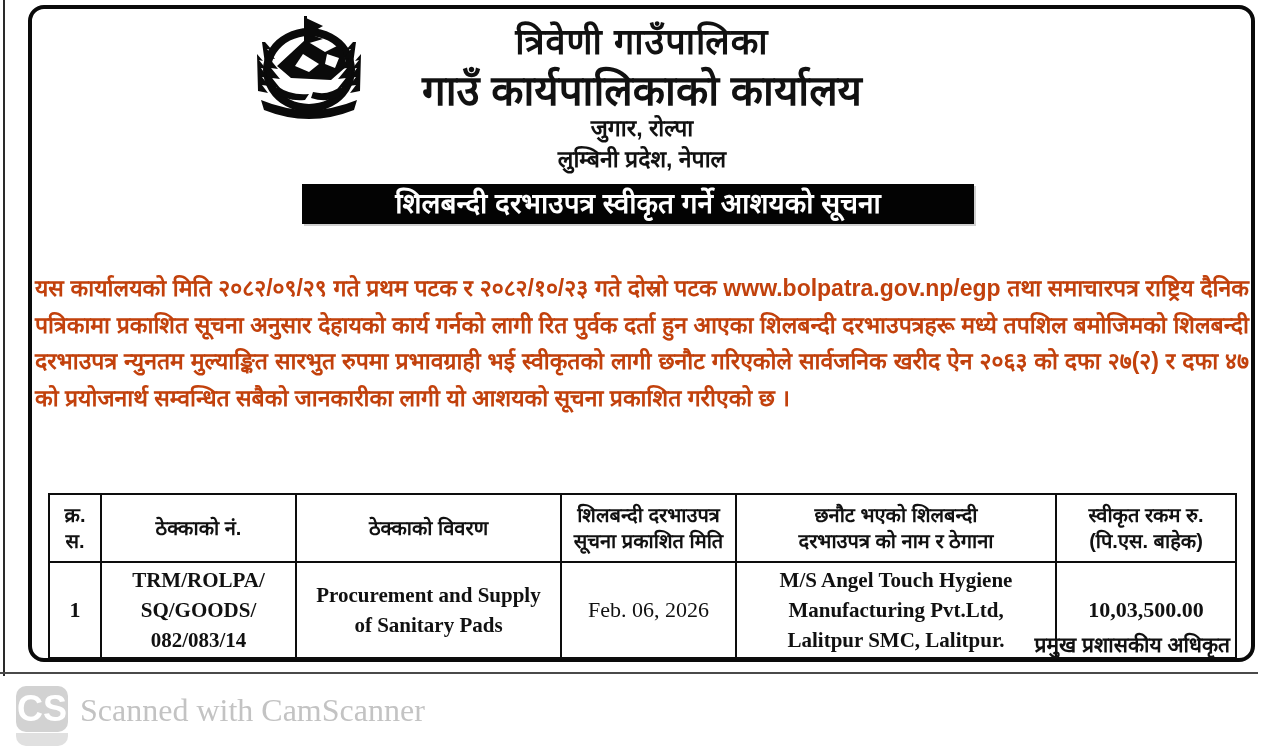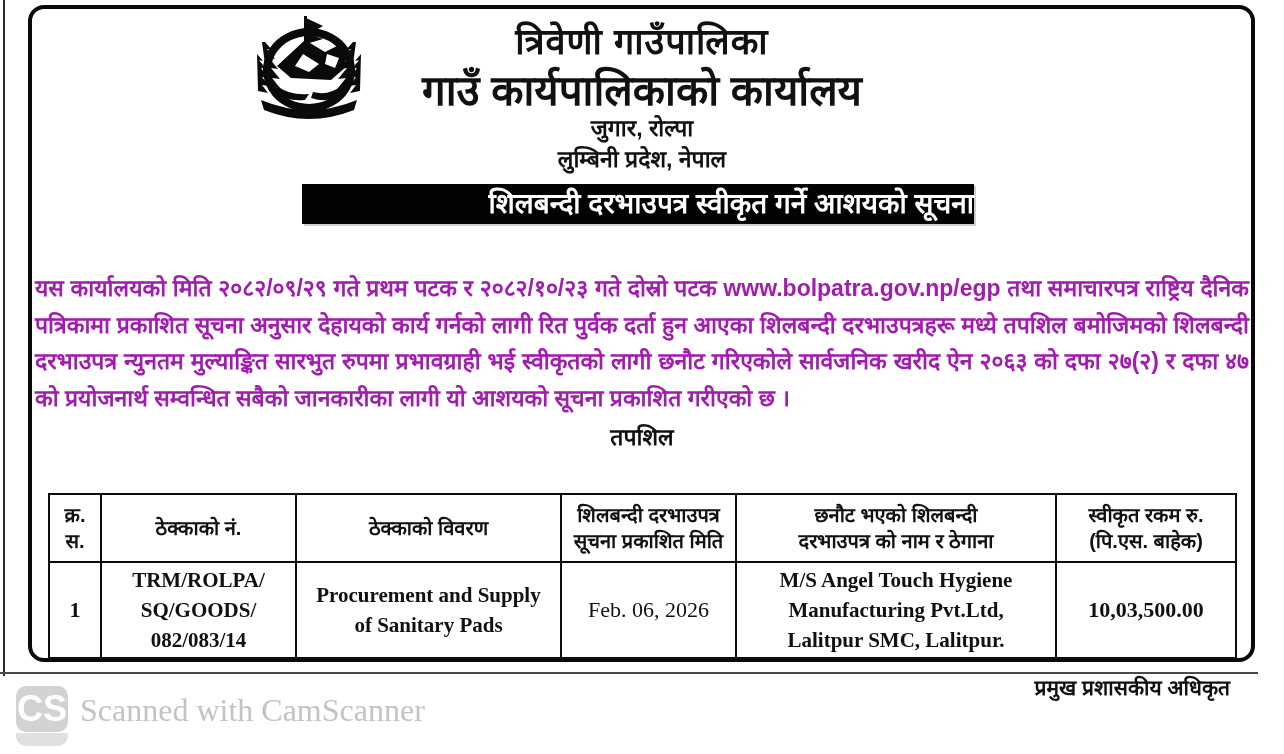--- a/index.html
+++ b/index.html
@@ -28,28 +28,28 @@
   .logo { position: absolute; left: 243px; top: 14px; width: 132px; height: 112px; }
   .h-center { position: absolute; left: 40px; right: 40px; text-align: center; font-weight: bold; }
   .municipality { top: 16px; font-size: 36px; letter-spacing: 1px; }
   .office       { top: 60px; font-size: 42px; }
   .addr1        { top: 111px; font-size: 23px; }
   .addr2        { top: 142px; font-size: 23px; }
 
   .banner {
     position: absolute; left: 302px; top: 184px; width: 672px; height: 40px;
     background: #030303; color: #ffffff; font-weight: bold; font-size: 28px;
-    line-height: 40px; text-align: right; box-shadow: 2px 2px 0 #cfcfcf;
+    line-height: 40px; text-align: center; box-shadow: 2px 2px 0 #cfcfcf;
   }
   .published { top: 238px; font-size: 21px; }
 
   .body-par {
     position: absolute; left: 35px; top: 270px; width: 1214px;
     font-size: 23px; line-height: 36.5px; font-weight: 600;
-    text-align: justify; color: #a21caf;
+    text-align: justify; color: #c2410c;
   }
   .tapshil { top: 420px; font-size: 23px; }
 
   
   table.notice-table {
     position: absolute; left: 48px; top: 457px;
     border-collapse: collapse; table-layout: fixed; width: 1187px;
     background: #fff;
     margin-top: 36px;
   }
@@ -64,21 +64,21 @@
   .preline { white-space: pre-line; }
   .cell-serif {
     font-family: "Liberation Serif", serif; font-weight: 600; font-size: 21px; line-height: 30px;
   }
   .cell-amount { font-family: "Liberation Serif", serif; font-weight: 700; font-size: 22px; }
   .cell-sn { font-family: "Liberation Serif", serif; font-weight: 600; font-size: 22px; }
   .cell-date { font-family: "Liberation Serif", serif; font-weight: 400; font-size: 22px; }
 
   .signature {
     position: absolute; right: 54px; top: 630px;
-    font-size: 21px; font-weight: bold; text-align: right; margin-top: 43px;
+    font-size: 21px; font-weight: bold; text-align: right;
   }
 
   
   .cs-badge { position: absolute; left: 16px; top: 686px; width: 52px; height: 58px; }
   .cs-square {
     position: absolute; left: 0; top: 0; width: 52px; height: 46px;
     background: #d2d2d2; border-radius: 10px;
     color: #ffffff; font-weight: bold; font-size: 36px; line-height: 46px;
     text-align: center; letter-spacing: 0px;
   }
@@ -129,21 +129,20 @@
 
   <div class="h-center office">गाउँ कार्यपालिकाको कार्यालय</div>
   <div class="h-center municipality">त्रिवेणी गाउँपालिका</div>
   <div class="h-center addr2">लुम्बिनी प्रदेश, नेपाल</div>
   <div class="h-center addr1">जुगार, रोल्पा</div>
 
   <div class="banner">शिलबन्दी दरभाउपत्र स्वीकृत गर्ने आशयको सूचना</div>
 
   <div class="body-par">यस कार्यालयको मिति २०८२/०९/२९ गते प्रथम पटक र २०८२/१०/२३ गते दोस्रो पटक www.bolpatra.gov.np/egp तथा समाचारपत्र राष्ट्रिय दैनिक पत्रिकामा प्रकाशित सूचना अनुसार देहायको कार्य गर्नको लागी रित पुर्वक दर्ता हुन आएका शिलबन्दी दरभाउपत्रहरू मध्ये तपशिल बमोजिमको शिलबन्दी दरभाउपत्र न्युनतम मुल्याङ्कित सारभुत रुपमा प्रभावग्राही भई स्वीकृतको लागी छनौट गरिएकोले सार्वजनिक खरीद ऐन २०६३ को दफा २७(२) र दफा ४७ को प्रयोजनार्थ सम्वन्धित सबैको जानकारीका लागी यो आशयको सूचना प्रकाशित गरीएको छ ।</div>
 
-  <div class="h-center tapshil">तपशिल</div>
 
   <table class="notice-table">
     <colgroup>
       <col style="width:52px">
       <col style="width:195px">
       <col style="width:265px">
       <col style="width:175px">
       <col style="width:320px">
       <col style="width:180px">
     </colgroup>

